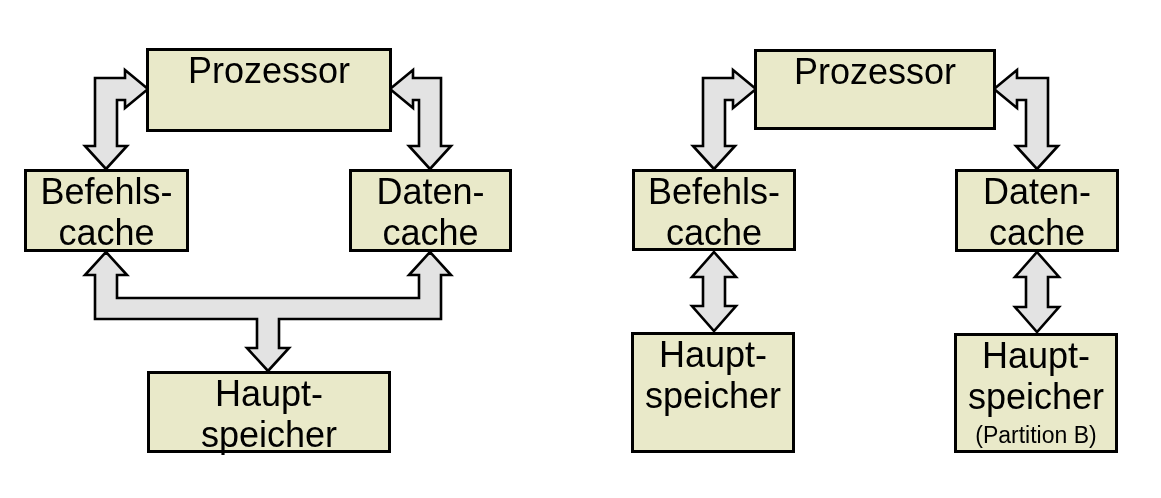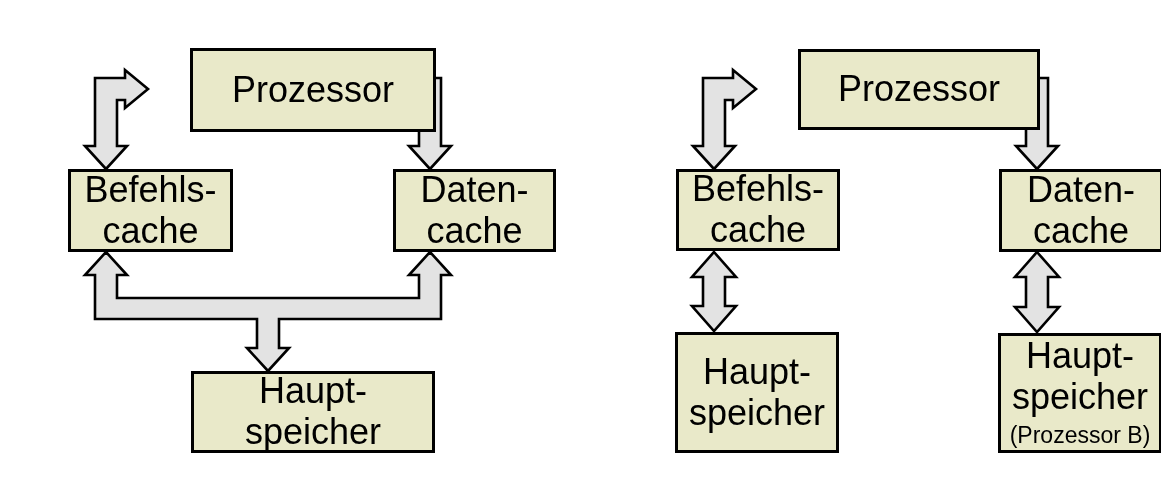--- a/index.html
+++ b/index.html
@@ -28,23 +28,22 @@
     stroke-linejoin: miter;
   }
   .box {
     position: absolute;
     box-sizing: border-box;
     background: var(--box-fill);
     border: 3px solid var(--box-border);
     display: flex;
     flex-direction: column;
     align-items: center;
-    justify-content: center;
+    justify-content: flex-start;
     text-align: center;
-    margin-left: 44px;
   }
   .box-label {
     font-size: 36px;
     line-height: 1.13;
     white-space: pre-line;
   }
   .box-note {
     font-size: 23px;
     line-height: 1.2;
     margin-top: 5px;
@@ -114,17 +113,17 @@
       <span class="box-label">Daten-
 cache</span>
     </div>
     <div class="box haupt-a">
       <span class="box-label">Haupt-
 speicher</span>
     </div>
     <div class="box haupt-b">
       <span class="box-label">Haupt-
 speicher</span>
-      <span class="box-note">(Prozessor B)</span>
+      <span class="box-note">(Partition B)</span>
     </div>
   </div>
 
 </div>
 
 </body></html>

